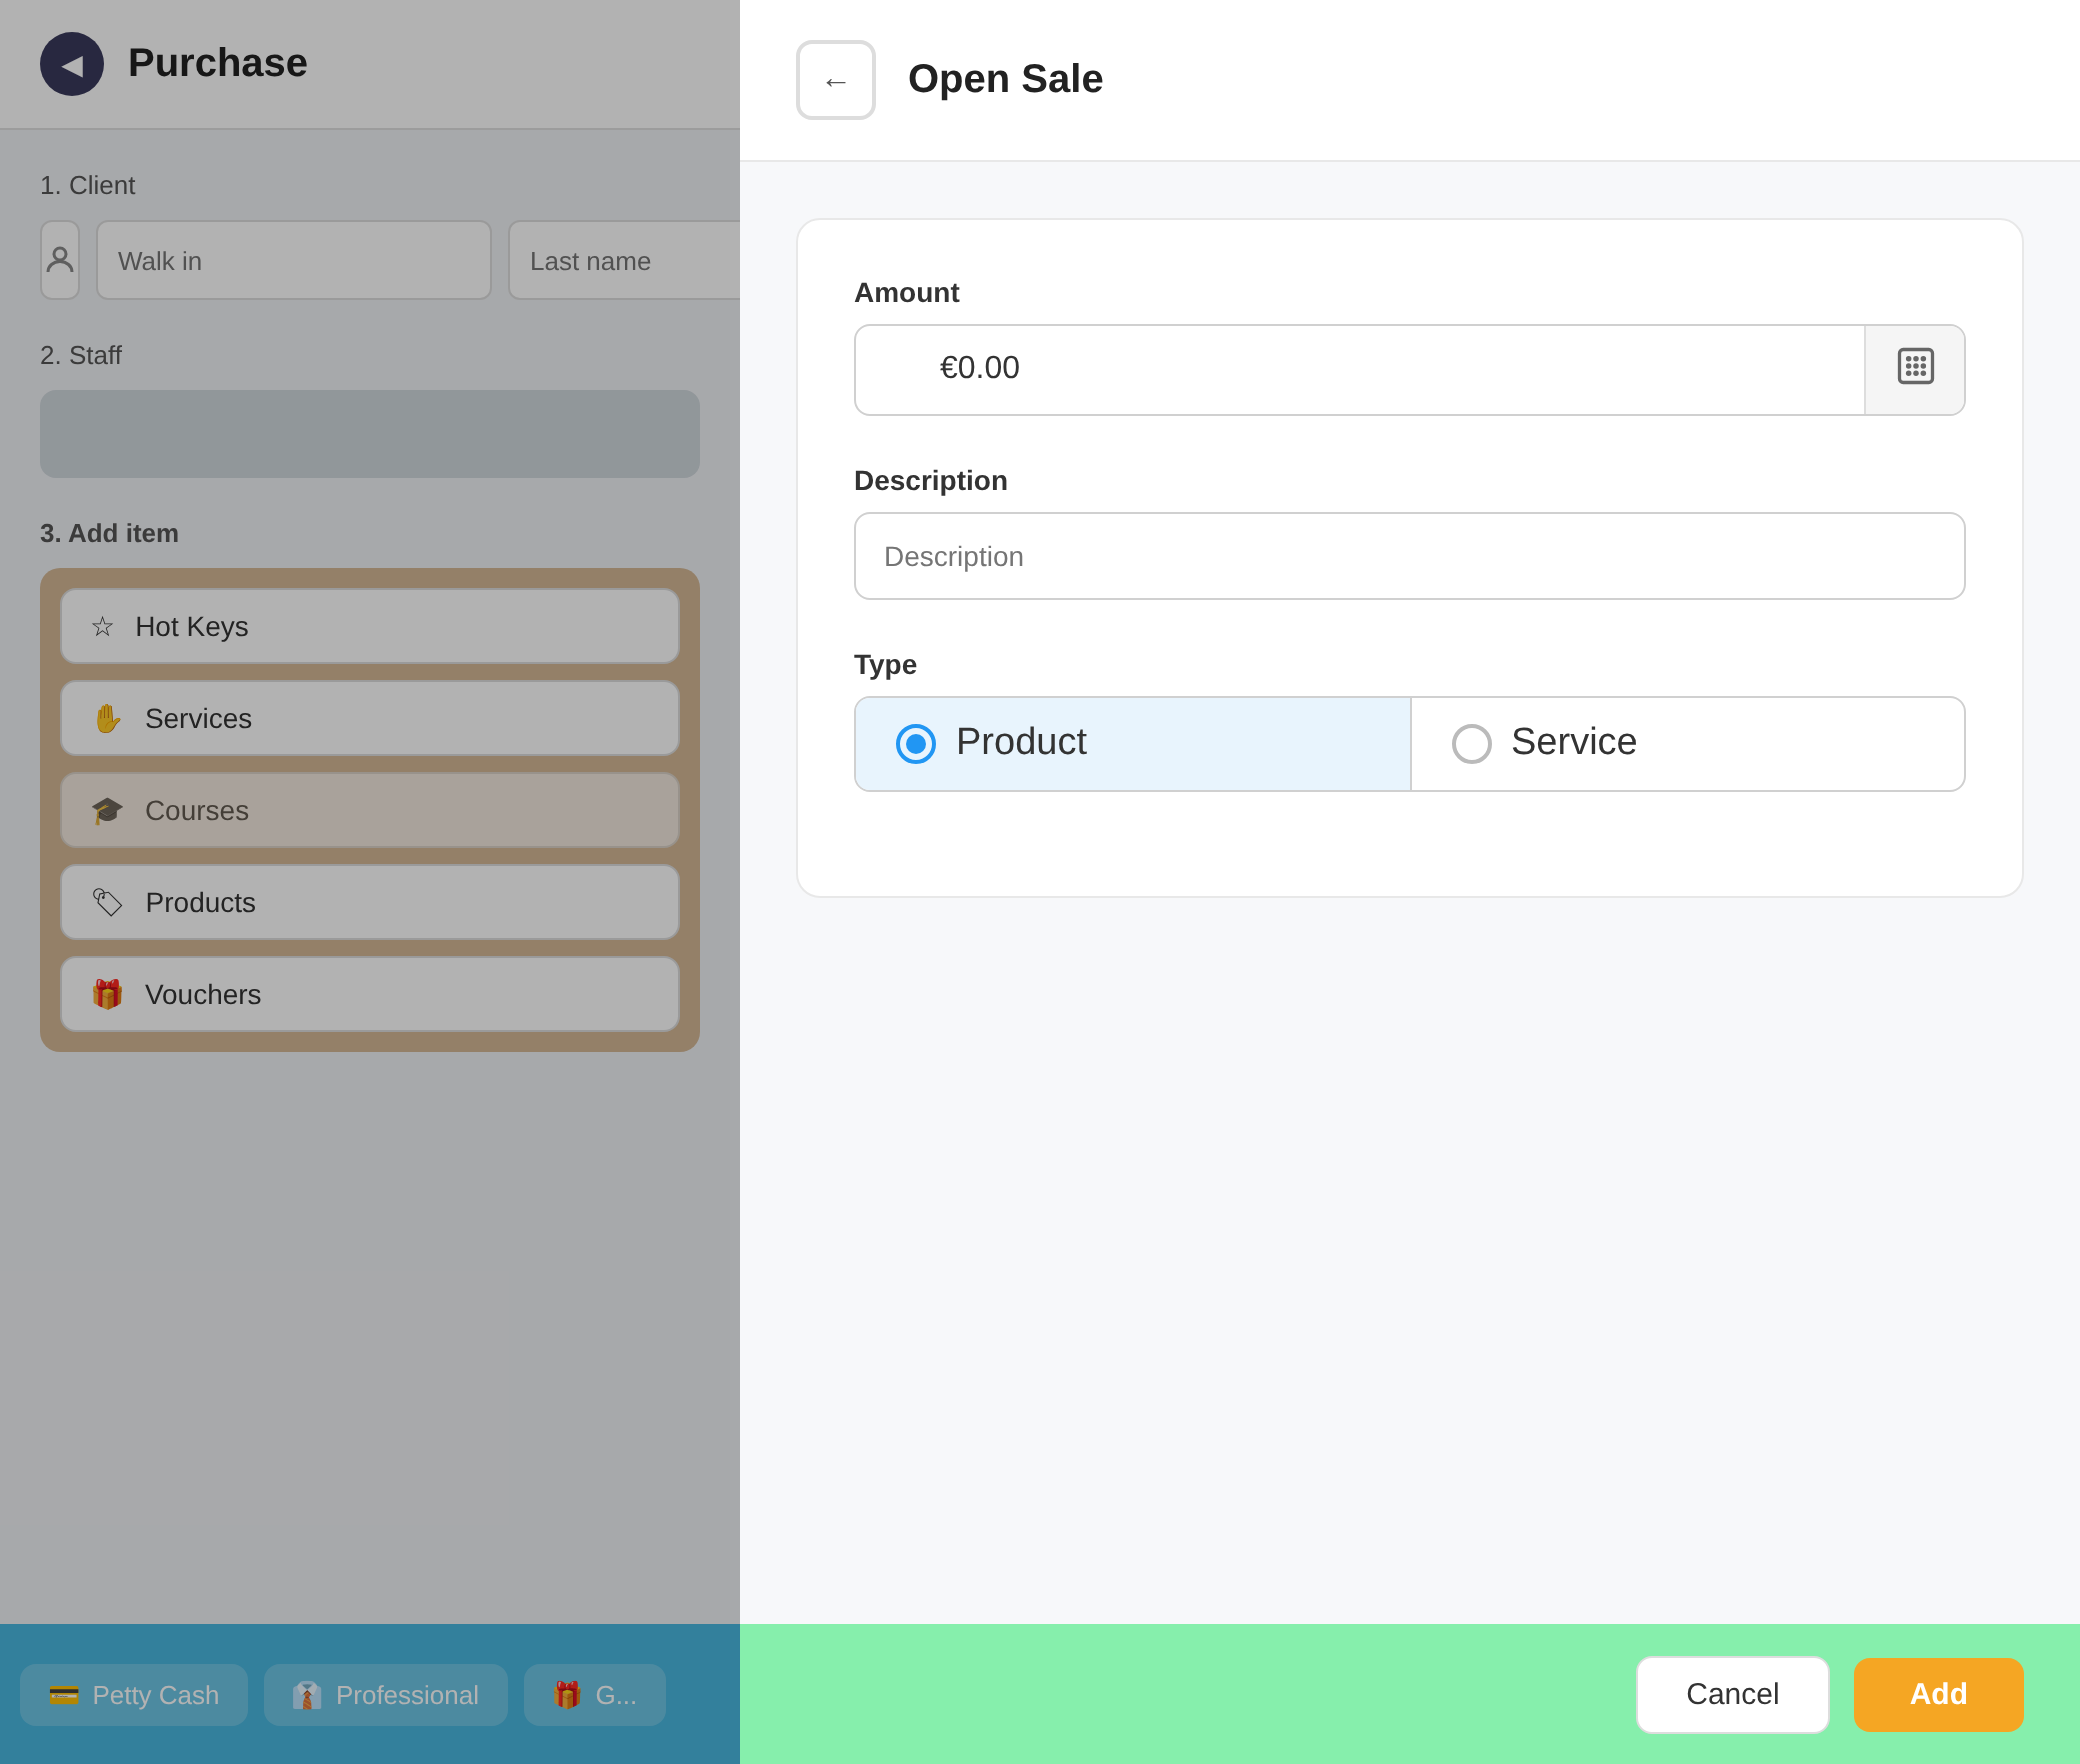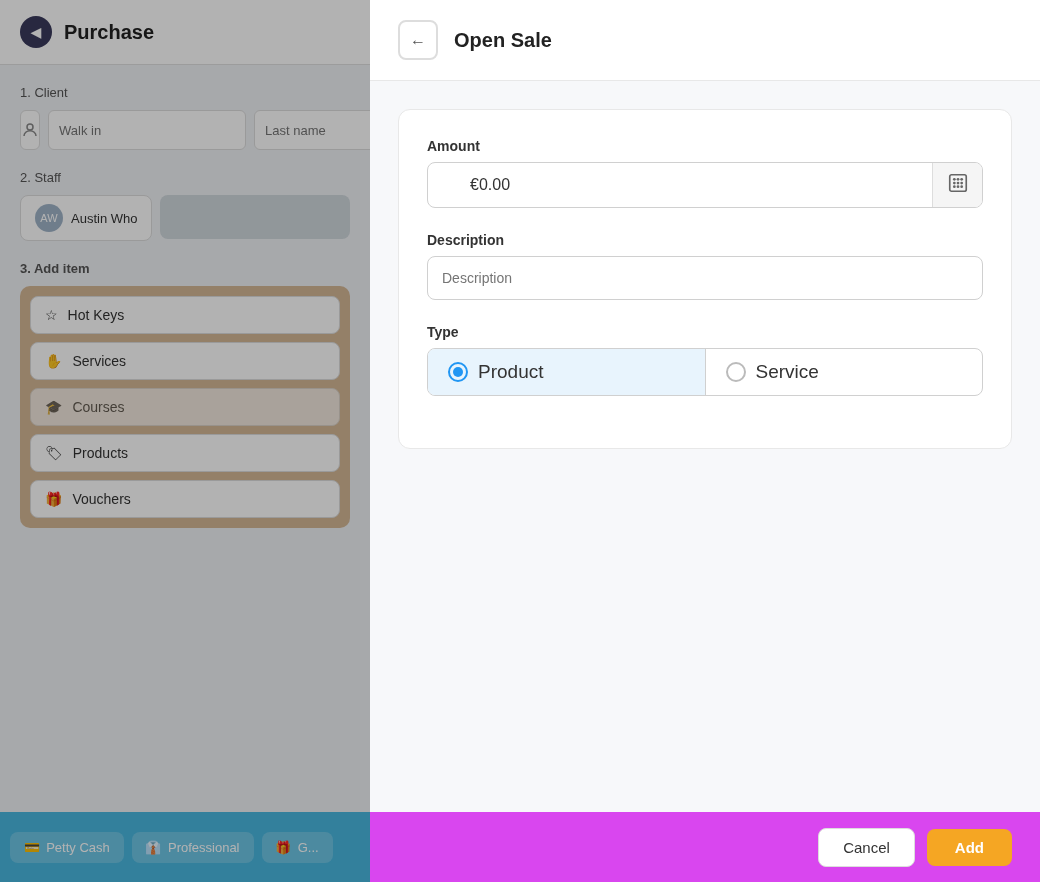--- a/index.html
+++ b/index.html
@@ -373,21 +373,21 @@
       top: 50%;
       transform: translateY(-50%);
       color: #888;
       font-size: 12px;
       pointer-events: none;
     }
 
     
     .modal-footer {
       height: 70px;
-      background: #d946ef;
+      background: #86efac;
       display: flex;
       align-items: center;
       justify-content: flex-end;
       padding: 0 28px;
       gap: 12px;
     }
 
     .cancel-btn {
       padding: 10px 24px;
       background: #fff;
@@ -427,24 +427,20 @@
           <circle cx="12" cy="8" r="4"></circle>
             <path d="M4 20c0-4 3.6-7 8-7s8 3 8 7"></path>
         </svg>
       </div>
       <input class="bg-input" readonly="" placeholder="Walk in" style="">
       <input class="bg-input" readonly="" placeholder="Last name" style="">
     </div>
 
     <div class="bg-section-label">2. Staff</div>
     <div class="bg-staff-row">
-      <div class="bg-staff-btn">
-        <div class="bg-staff-avatar">AW</div>
-        <span class="bg-staff-name">Austin Who</span>
-      </div>
       <div class="bg-staff-placeholder"></div>
     </div>
 
     <div class="bg-add-item-label">3. Add item</div>
     <div class="bg-item-buttons">
       <button class="bg-item-btn">
         <span>☆</span>
         <span>Hot Keys</span>
       </button>
       <button class="bg-item-btn">

